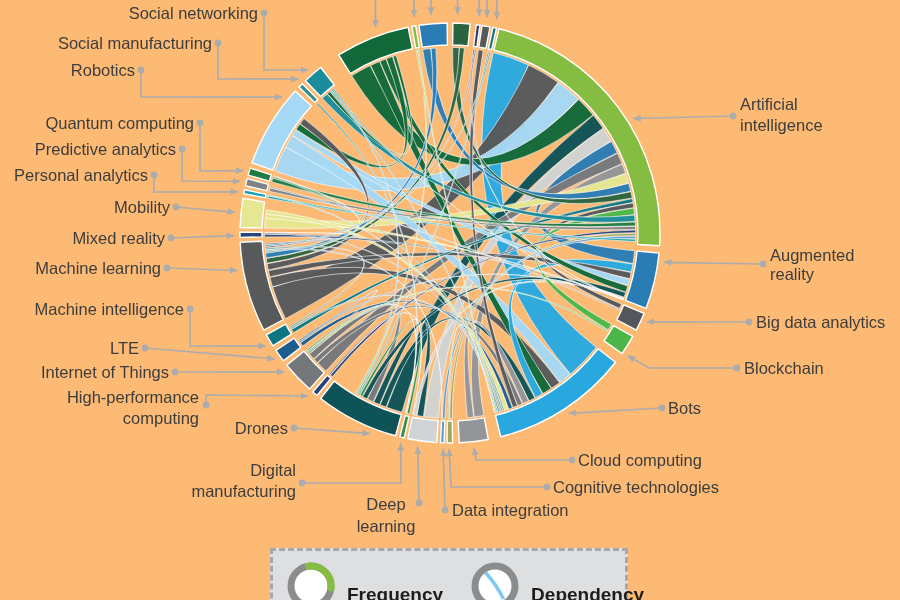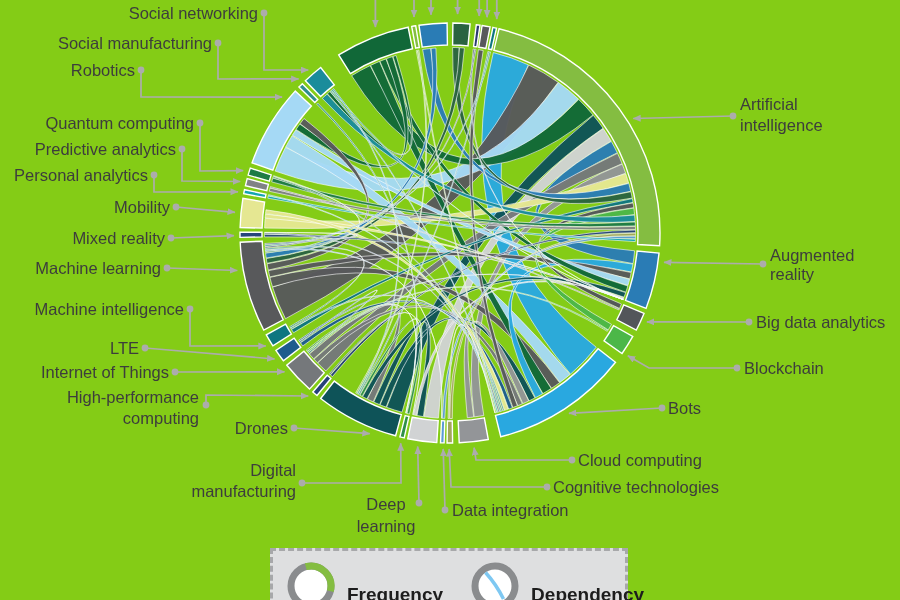--- a/index.html
+++ b/index.html
@@ -1,16 +1,16 @@
 <!DOCTYPE html>
 <html><head>
 <meta charset="utf-8">
 <style>
   html,body{margin:0;padding:0;}
-  .stage{position:relative;width:900px;height:600px;overflow:hidden;background:#84cc16;
+  .stage{position:relative;width:900px;height:600px;overflow:hidden;background:#fdba74;
          font-family:"Liberation Sans",sans-serif;text-align:center;}
   #chart{position:absolute;left:0;top:0;}
   #chart text{font-family:"Liberation Sans",sans-serif;font-size:16.5px;fill:#3d3d3d;}
   .legend{position:absolute;left:270px;top:548px;width:352px;height:80px;
           background:#DEDFE0;border:3px dashed #A7A8AA;display:flex;align-items:flex-start;}
   .legend-item{display:flex;align-items:center;margin-top:5px;}
   .legend-item .licon{width:52px;height:60px;flex:0 0 auto;}
   .legend-item span{font-weight:bold;font-size:19px;color:#1d1d1d;margin-left:10px;margin-top:18px;}
   .li-1{margin-left:12px;}
   .li-2{margin-left:26px;}

